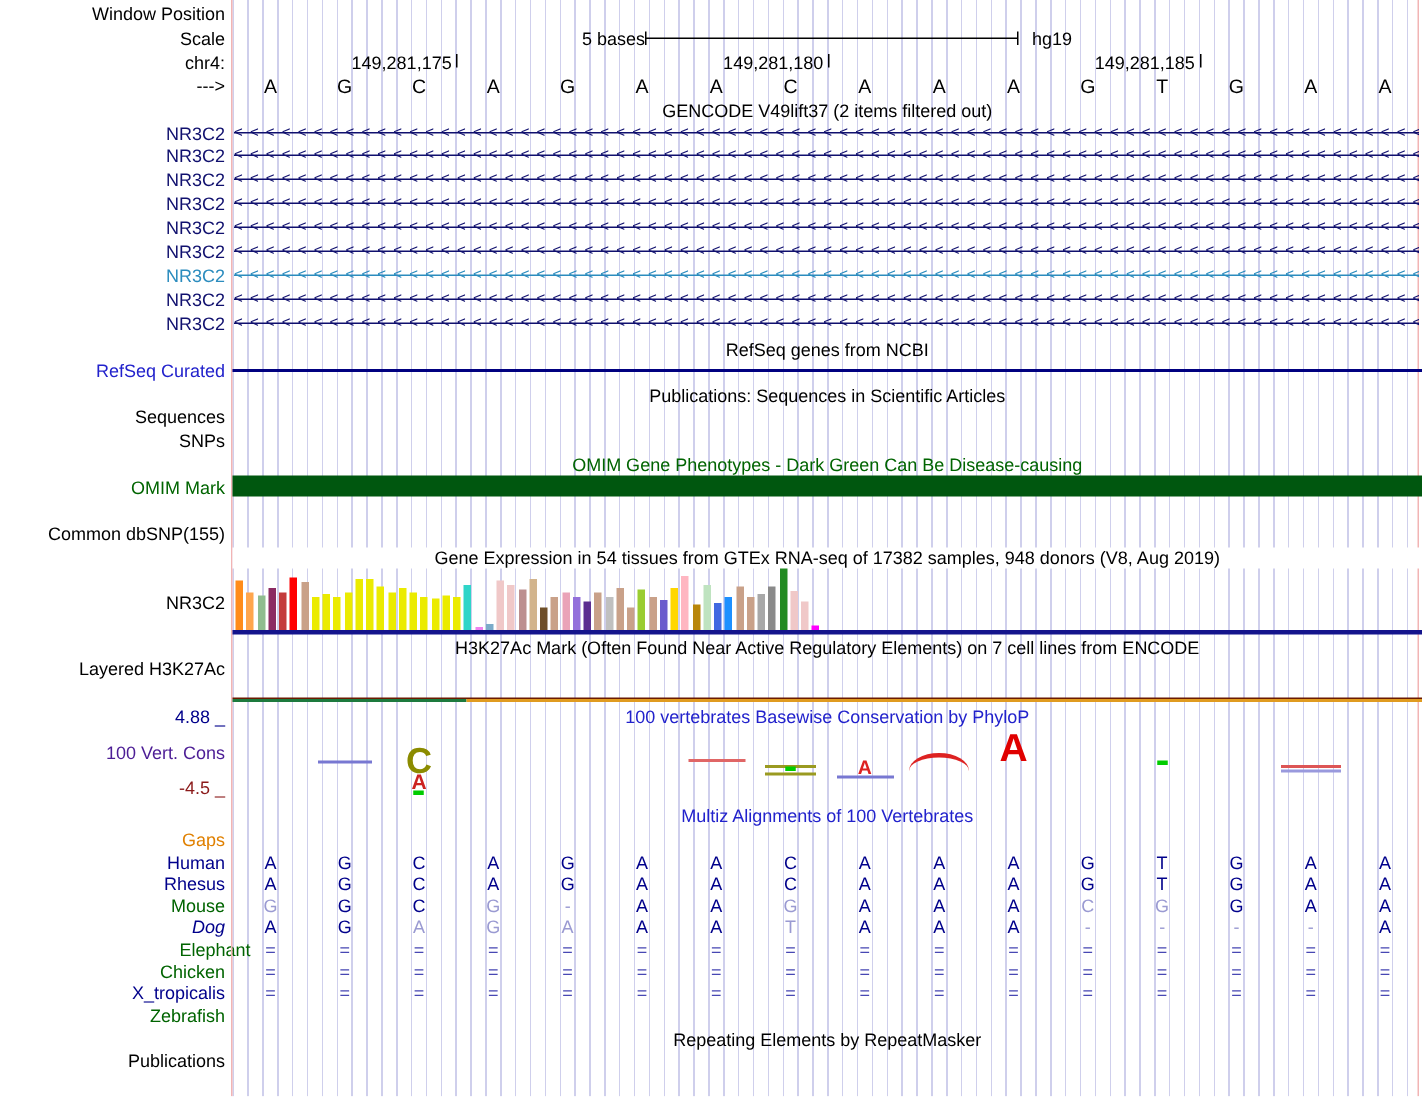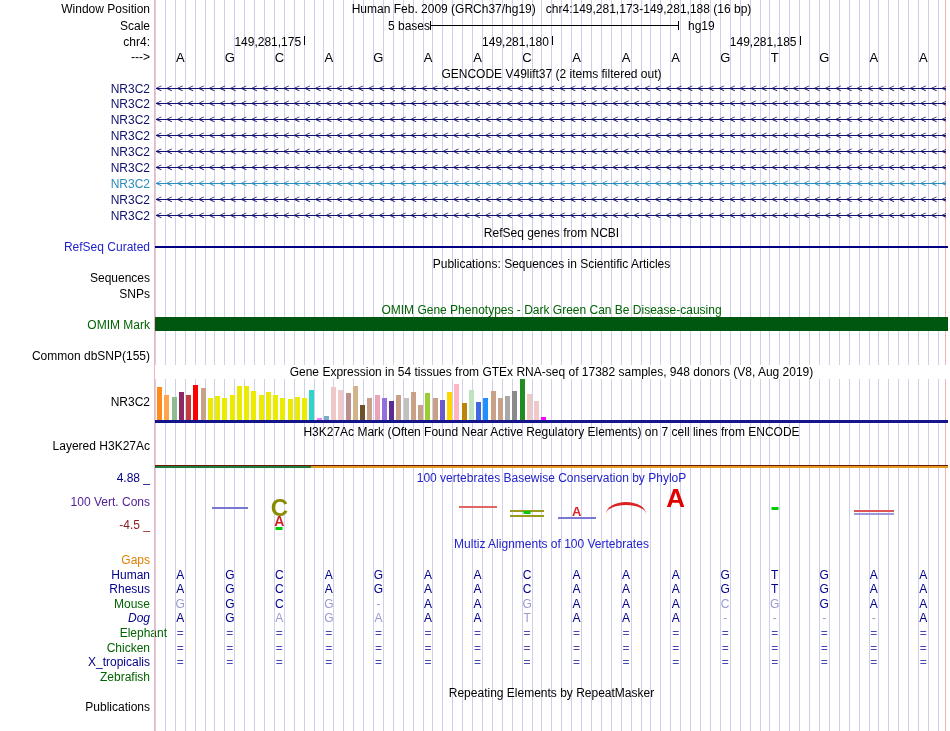--- a/index.html
+++ b/index.html
@@ -30,24 +30,20 @@
 </style>
 </head>
 <body>
 
 <div id="browser">
   <div id="gridlines"></div>
   <div class="boundary" style="left:154px"></div>
   <div class="boundary" style="left:945px"></div>
 
   <div class="tlabel" style="top:2px">Window Position</div>
-  <div class="ctitle" style="top:2px;z-index:2">
-    <span>Human Feb. 2009 (GRCh37/hg19)</span>&nbsp;&nbsp;
-    <span>chr4:149,281,173-149,281,188 (16 bp)</span>
-  </div>
 
   <div class="tlabel" style="top:19px">Scale</div>
   <div class="ruler-num" style="top:19px;left:320px">5 bases</div>
   <div class="scale-line" style="left:430px;width:248px"></div>
   <div class="scale-tick" style="left:430px"></div>
   <div class="scale-tick" style="left:678px"></div>
   <div class="abs" style="top:19px;left:688px;z-index:2">hg19</div>
 
   <div class="tlabel" style="top:35px">chr4:</div>
   <div id="ruler"></div>

